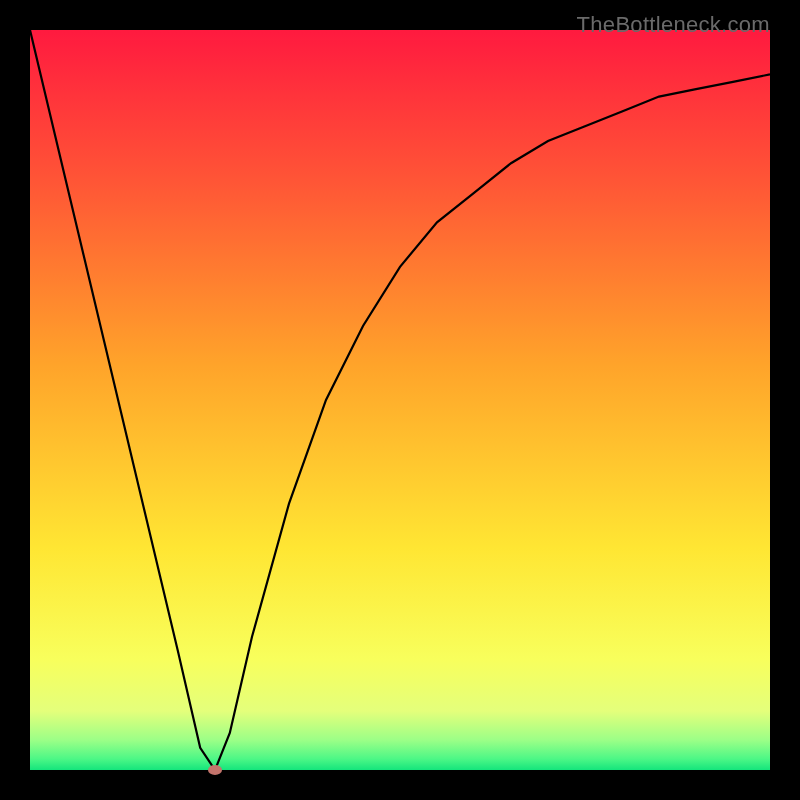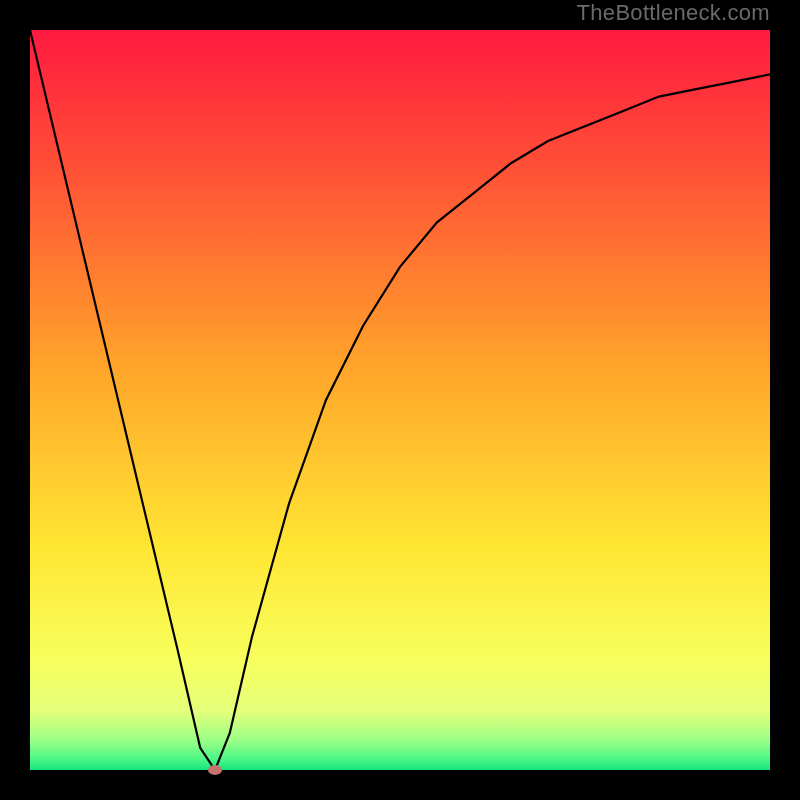--- a/index.html
+++ b/index.html
@@ -27,21 +27,21 @@
     position: absolute;
     inset: 0;
   }
   .gradient .layer {
     position: absolute;
     left: 0;
     right: 0;
   }
   .watermark {
     position: absolute;
-    top: 0;
+    top: 12px;
     right: 30px;
     color: #6a6a6a;
     font-size: 22px;
     font-weight: 500;
     letter-spacing: 0.3px;
   }
   svg.curve {
     position: absolute;
     inset: 0;
     width: 100%;

